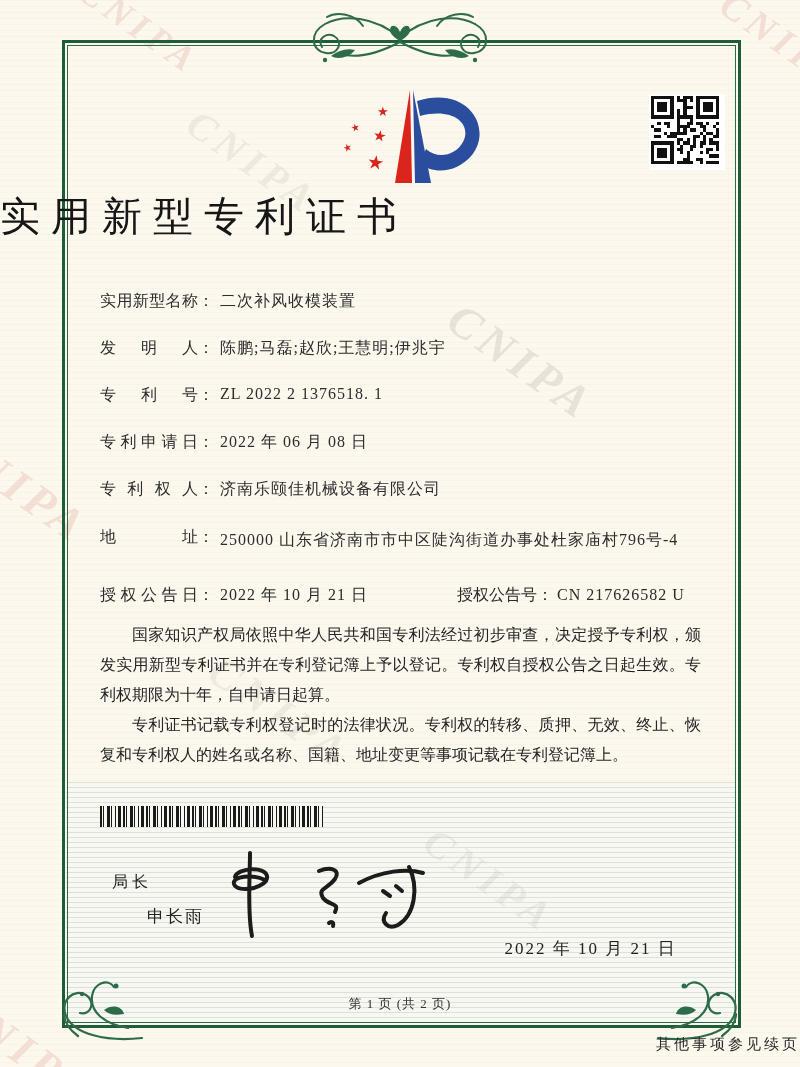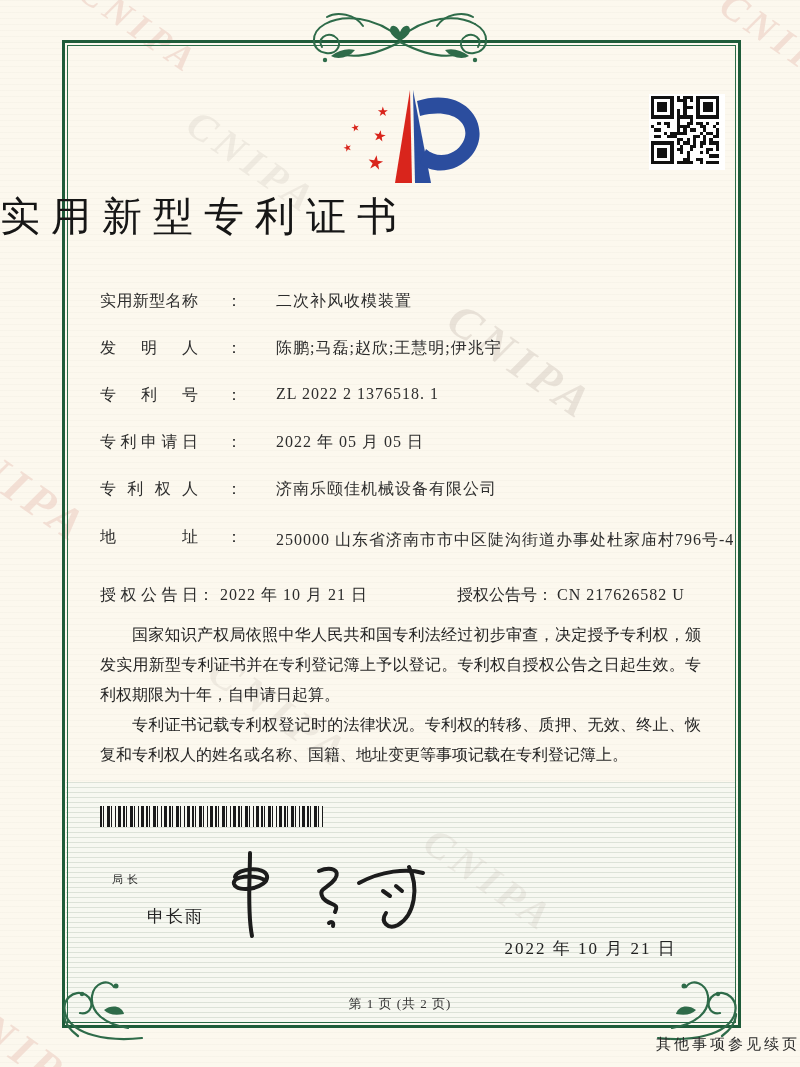--- a/index.html
+++ b/index.html
@@ -41,21 +41,21 @@
   
   .logo{position:absolute;left:333px;top:85px;width:150px;height:104px;}
   .logo .star{position:absolute;color:#d9251c;line-height:1;}
   
   .qr{position:absolute;left:649px;top:94px;width:72px;height:72px;background:#fff;padding:2px;}
   .title{
     position:absolute;left:0;top:189px;width:100%;text-align:left;
     font-size:40px;font-weight:normal;letter-spacing:11px;color:#161616;
   }
   
-  .frow{position:absolute;left:100px;display:flex;font-size:16px;color:#2d2d2d;gap:28px;}
+  .frow{position:absolute;left:100px;display:flex;font-size:16px;color:#2d2d2d;}
   .flabel{display:inline-block;width:98px;text-align:justify;text-align-last:justify;flex:none;}
   .fsep{flex:none;margin-right:6px;}
   .fvalue{letter-spacing:1px;}
   .fvalue-wrap{width:478px;line-height:26px;}
   .auth-row{position:absolute;left:100px;top:585px;width:620px;font-size:16px;}
   .auth-no{position:absolute;left:357px;top:0;white-space:nowrap;}
   .auth-date{position:absolute;left:0;top:0;white-space:nowrap;display:flex;}
   
   .paras{position:absolute;left:100px;top:620px;width:601px;font-size:16px;line-height:30px;
     text-align:justify;color:#252525;}
@@ -64,21 +64,21 @@
   .barcode{
     position:absolute;left:100px;top:806px;width:223px;height:21px;
     background-image:repeating-linear-gradient(90deg,
       #1a1a1a 0px,#1a1a1a 2px,#f7f8f1 2px,#f7f8f1 3px,
       #1a1a1a 3px,#1a1a1a 4px,#f7f8f1 4px,#f7f8f1 7px,
       #1a1a1a 7px,#1a1a1a 10px,#f7f8f1 10px,#f7f8f1 11px,
       #1a1a1a 11px,#1a1a1a 12px,#f7f8f1 12px,#f7f8f1 15px,
       #1a1a1a 15px,#1a1a1a 16px,#f7f8f1 16px,#f7f8f1 18px,
       #1a1a1a 18px,#1a1a1a 21px,#f7f8f1 21px,#f7f8f1 23px);
   }
-  .signer-title{position:absolute;left:112px;top:872px;font-size:11px;letter-spacing:4px;color:#232323;
+  .signer-title{position:absolute;left:112px;top:872px;font-size:16px;letter-spacing:4px;color:#232323;
     font-family:"Liberation Sans",sans-serif;}
   .signer-name{position:absolute;left:112px;top:905px;font-size:17px;letter-spacing:2px;color:#232323;
     font-family:"Liberation Sans",sans-serif;margin-left:35px;}
   .signature{position:absolute;left:213px;top:843px;width:220px;height:100px;}
   .issue-date{position:absolute;left:468px;top:937px;width:245px;text-align:center;
     font-size:17px;letter-spacing:2px;color:#222;}
   .page-info{position:absolute;left:0;top:995px;width:100%;text-align:center;
     font-size:13px;letter-spacing:1px;color:#333;}
   .continuation{position:absolute;left:0;top:1035px;width:100%;text-align:right;
     font-size:15px;letter-spacing:3px;color:#2a2a2a;}
@@ -309,21 +309,21 @@
       <span class="fvalue">陈鹏;马磊;赵欣;王慧明;伊兆宇</span>
   </div>
   <div class="frow" style="top:385px;">
     <span class="flabel">专利号</span>
       <span class="fsep">：</span>
       <span class="fvalue">ZL 2022 2 1376518. 1</span>
   </div>
   <div class="frow" style="top:432px;">
     <span class="flabel">专利申请日</span>
       <span class="fsep">：</span>
-      <span class="fvalue">2022 年 05 月 05 日</span>
+      <span class="fvalue">2022 年 06 月 08 日</span>
   </div>
   <div class="frow" style="top:479px;">
     <span class="flabel">专利权人</span>
       <span class="fsep">：</span>
       <span class="fvalue">济南乐颐佳机械设备有限公司</span>
   </div>
   <div class="frow" style="top:527px;">
     <span class="flabel">地址</span>
       <span class="fsep">：</span>
       <span class="fvalue fvalue-wrap">250000 山东省济南市市中区陡沟街道办事处杜家庙村796号-4</span>

